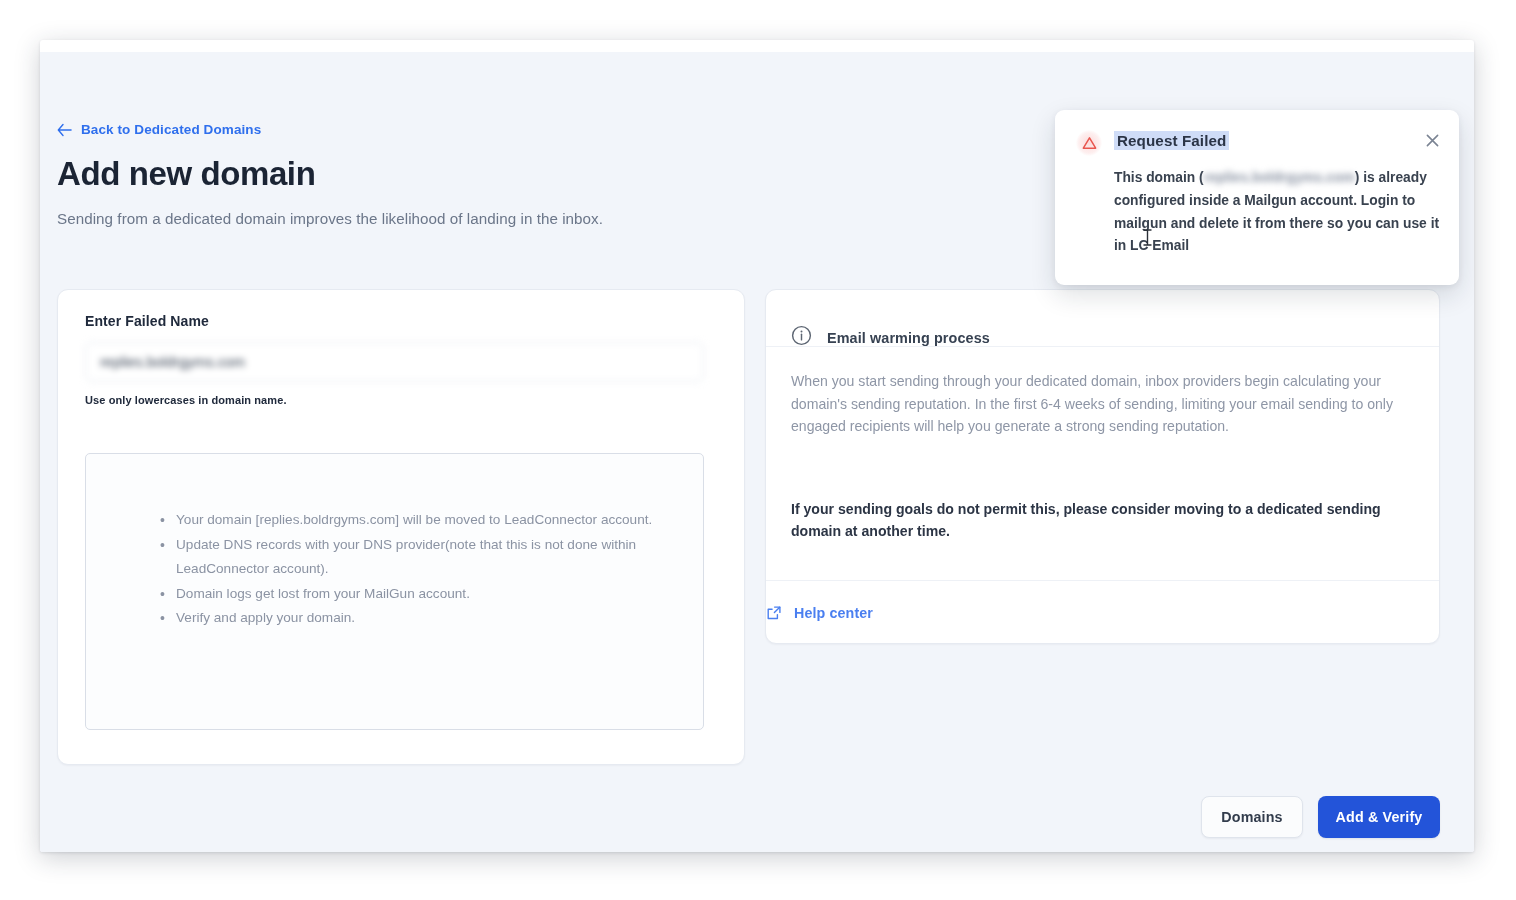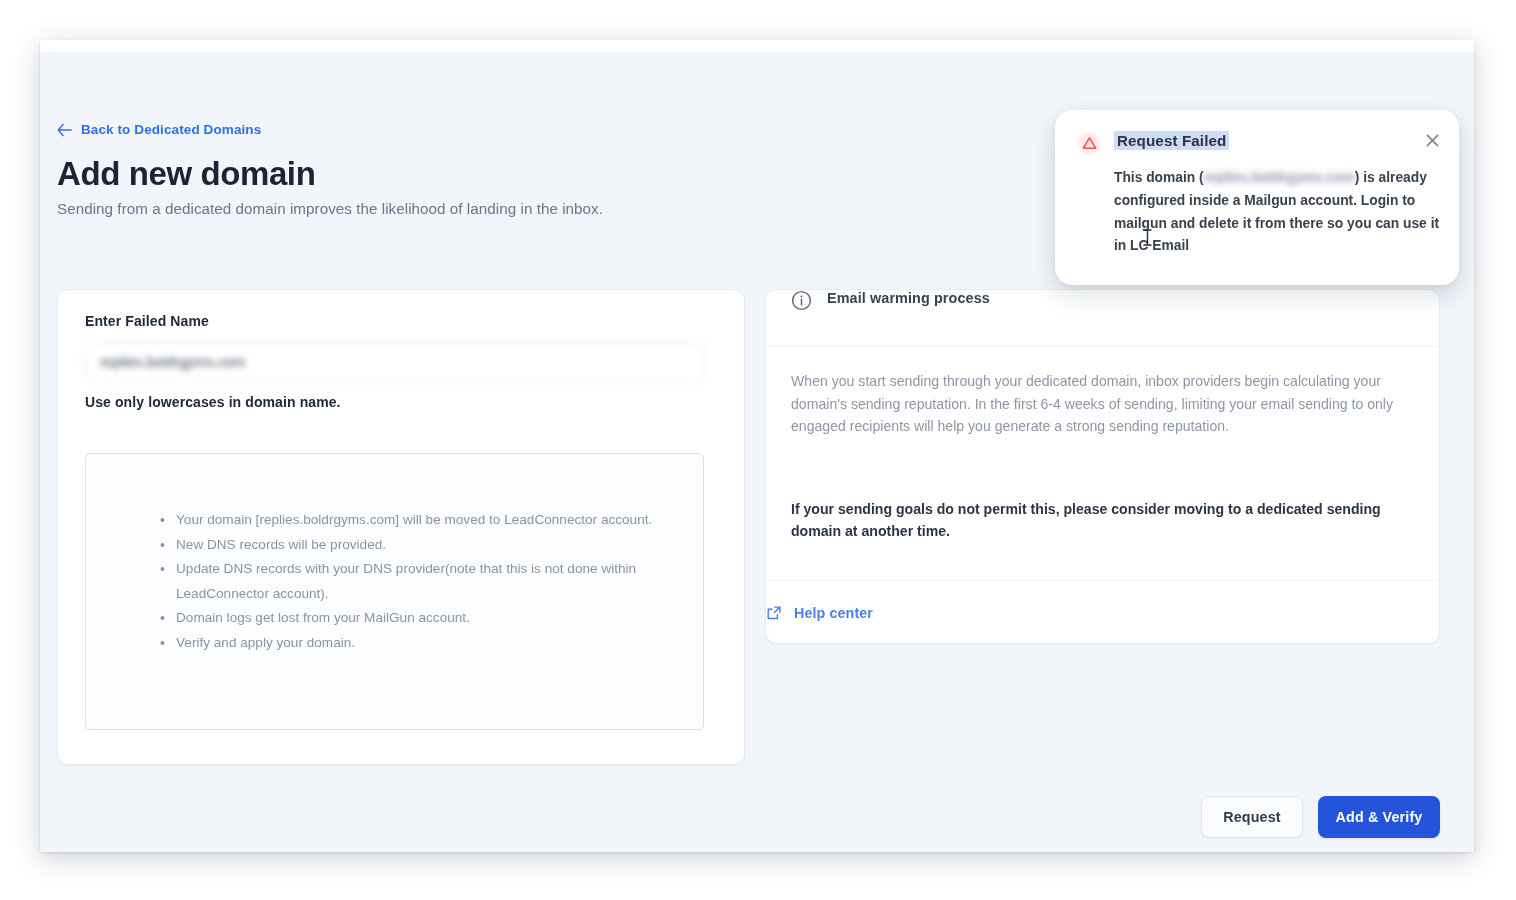--- a/index.html
+++ b/index.html
@@ -36,21 +36,21 @@
     color: #2f6fed; font-size: 13.5px; font-weight: 600;
     letter-spacing: .1px; cursor: pointer; width: max-content;
   }
   .back-arrow { width: 15px; height: 14px; display: block; }
   .page-title {
     margin-top: 20px;
     font-size: 33px; font-weight: 700; color: #1b2434;
     letter-spacing: -.4px; line-height: 1.05;
   }
   .page-subtitle {
-    margin-top: 8px;
+    margin-top: 18px;
     font-size: 15.2px; color: #6b7689; font-weight: 400;
     letter-spacing: .05px;
   }
 
   
   .card {
     position: absolute;
     background: #ffffff;
     border: 1px solid #e6eaf1;
     border-radius: 11px;
@@ -71,21 +71,21 @@
     background: #ffffff;
     font-family: "Liberation Sans", sans-serif;
     font-size: 14.5px; color: #394455;
     padding: 0 14px;
     outline: none;
     
     filter: blur(3.4px);
   }
   .input-hint {
     position: absolute; left: 27px; top: 104px;
-    font-size: 14px; font-weight: 700; color: #202a3c; letter-spacing: .1px;
+    font-size: 11px; font-weight: 700; color: #202a3c; letter-spacing: .1px;
   }
   #notes-box {
     position: absolute; left: 27px; top: 163px;
     width: 619px; height: 277px;
     border: 1px solid #d9dee7; border-radius: 5px;
     background: #fcfdfe;
   }
   #notes-list {
     position: absolute; left: 72px; top: 54px; width: 520px;
     list-style: none;
@@ -97,21 +97,21 @@
   }
   #notes-list li::before {
     content: "•"; position: absolute; left: 2px; top: 0;
     color: #8b93a3; font-size: 14px;
   }
 
   
   .rc-head {
     position: absolute; left: 0; top: 0;
     width: 673px; height: 57px;
-    display: flex; align-items: flex-start; gap: 15px;
+    display: flex; align-items: flex-end; gap: 15px;
     padding-left: 25px;
     border-bottom: 1px solid #eef1f6;
   }
   .rc-head-title { font-size: 14.4px; font-weight: 700; color: #374252; letter-spacing: .1px; }
   .rc-body { position: absolute; left: 25px; top: 80px; width: 625px; }
   .rc-para {
     font-size: 14.1px; line-height: 22.5px; color: #8e96a6; font-weight: 400;
   }
   .rc-para-strong {
     margin-top: 60px;
@@ -152,21 +152,21 @@
     background: #2354d9; color: #ffffff;
     box-shadow: 0 1px 2px rgba(16,24,40,.08);
   }
 
   
   #toast {
     position: absolute;
     left: 1015px; top: 58px;
     width: 404px; height: 175px;
     background: #ffffff;
-    border-radius: 17px;
+    border-radius: 9px;
     box-shadow: 0 10px 26px rgba(23,32,52,.14), 0 2px 6px rgba(23,32,52,.07);
     overflow: hidden;
   }
   .toast-icon-wrap {
     position: absolute; left: 21px; top: 20px;
     width: 26px; height: 26px;
     display: flex; align-items: center; justify-content: center;
     border-radius: 50%;
     background: radial-gradient(circle, rgba(244,125,125,.28) 0%, rgba(244,125,125,.12) 55%, rgba(244,125,125,0) 72%);
   }
@@ -214,21 +214,20 @@
     </div>
 
     <div id="left-card" class="card">
       <div class="field-label">Enter Failed Name</div>
       <input class="domain-input" type="text" value="replies.boldrgyms.com" style="">
       <div class="input-hint">Use only lowercases in domain name.</div>
 
       <div id="notes-box">
         <ul id="notes-list">
           <li>Your domain [replies.boldrgyms.com] will be moved to LeadConnector account.</li>
-          <li>New DNS records will be provided.</li>
           <li>Update DNS records with your DNS provider(note that this is not done within LeadConnector account).</li>
           <li>Domain logs get lost from your MailGun account.</li>
           <li>Verify and apply your domain.</li>
         </ul>
       </div>
     </div>
 
     <div id="right-card" class="card">
       <div class="rc-head">
         <svg width="21" height="21" viewBox="0 0 22 22">
@@ -248,21 +247,21 @@
         <svg width="16" height="16" viewBox="0 0 16 16">
           <path d="M8.6 2.1 H13.9 V7.4" fill="none" stroke="#4a7ff0" stroke-width="1.4" stroke-linecap="round" stroke-linejoin="round"></path>
           <path d="M13.7 2.3 L8.4 7.6" fill="none" stroke="#4a7ff0" stroke-width="1.4" stroke-linecap="round"></path>
           <path d="M11.4 9.6 V13.5 H2.2 V4.3 H6.1" fill="none" stroke="#4a7ff0" stroke-width="1.4" stroke-linecap="round" stroke-linejoin="round"></path>
         </svg>
         <span class="help-link">Help center</span>
       </div>
     </div>
 
     <div id="footer-bar">
-      <div class="btn" id="btn-previous">Request</div>
+      <div class="btn" id="btn-previous">Domains</div>
       <div class="btn" id="btn-add-verify">Add &amp; Verify</div>
     </div>
 
     <div id="toast">
       <div class="toast-icon-wrap">
         <svg width="15" height="14" viewBox="0 0 16 15">
           <path d="M8 1.9 L14.6 13.1 H1.4 Z" fill="none" stroke="#e8564f" stroke-width="1.6" stroke-linejoin="round"></path>
         </svg>
       </div>
       <div class="toast-title">Request Failed</div>

